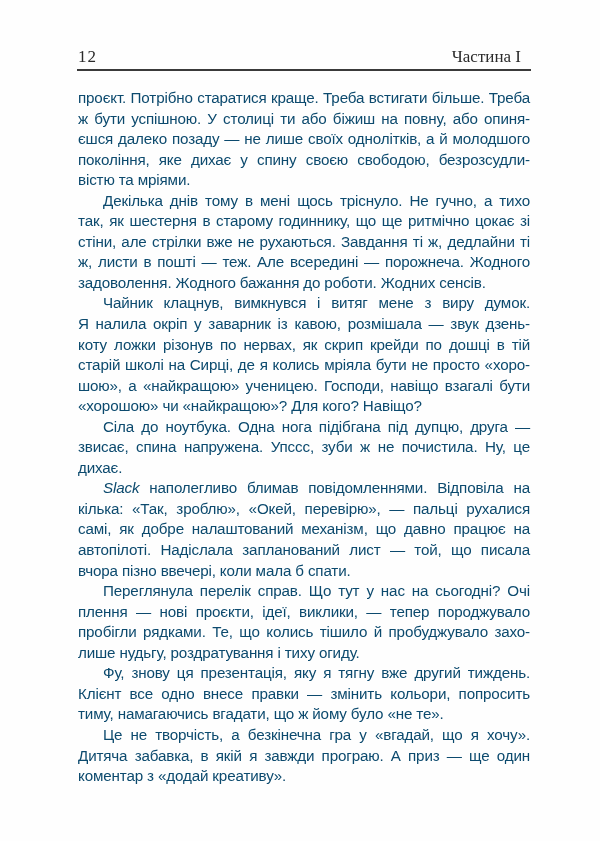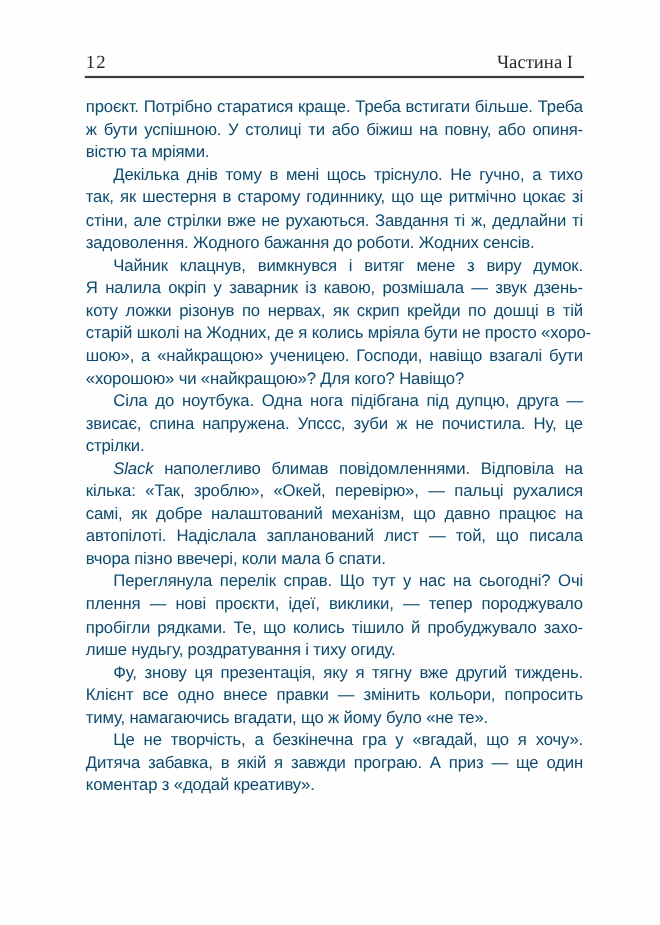--- a/index.html
+++ b/index.html
@@ -35,37 +35,40 @@
 <div class="page">
   <div class="running-head">
     <span class="pnum">12</span>
     <span class="part">Частина I</span>
   </div>
 
   <div class="body-text">
 
     <span class="line">проєкт. Потрібно старатися краще. Треба встигати більше. Треба</span>
     <span class="line">ж бути успішною. У столиці ти або біжиш на повну, або опиня-</span>
+    <span class="line">єшся далеко позаду — не лише своїх однолітків, а й молодшого</span>
+    <span class="line">покоління, яке дихає у спину своєю свободою, безрозсудли-</span>
     <span class="line last">вістю та мріями.</span>
 
     <span class="line indent">Декілька днів тому в мені щось тріснуло. Не гучно, а тихо</span>
     <span class="line">так, як шестерня в старому годиннику, що ще ритмічно цокає зі</span>
     <span class="line">стіни, але стрілки вже не рухаються. Завдання ті ж, дедлайни ті</span>
+    <span class="line">ж, листи в пошті — теж. Але всередині — порожнеча. Жодного</span>
     <span class="line last">задоволення. Жодного бажання до роботи. Жодних сенсів.</span>
 
     <span class="line indent">Чайник клацнув, вимкнувся і витяг мене з виру думок.</span>
     <span class="line">Я налила окріп у заварник із кавою, розмішала — звук дзень-</span>
     <span class="line">коту ложки різонув по нервах, як скрип крейди по дошці в тій</span>
-    <span class="line">старій школі на Жодних, де я колись мріяла бути не просто «хоро-</span>
+    <span class="line">старій школі на Сирці, де я колись мріяла бути не просто «хоро-</span>
     <span class="line">шою», а «найкращою» ученицею. Господи, навіщо взагалі бути</span>
     <span class="line last">«хорошою» чи «найкращою»? Для кого? Навіщо?</span>
 
     <span class="line indent">Сіла до ноутбука. Одна нога підібгана під дупцю, друга —</span>
     <span class="line">звисає, спина напружена. Упссс, зуби ж не почистила. Ну, це</span>
-    <span class="line last">стрілки.</span>
+    <span class="line last">дихає.</span>
 
     <span class="line indent"><span class="em">Slack</span><span> наполегливо блимав повідомленнями. Відповіла на</span></span>
     <span class="line">кілька: «Так, зроблю», «Окей, перевірю», — пальці рухалися</span>
     <span class="line">самі, як добре налаштований механізм, що давно працює на</span>
     <span class="line">автопілоті. Надіслала запланований лист — той, що писала</span>
     <span class="line last">вчора пізно ввечері, коли мала б спати.</span>
 
     <span class="line indent">Переглянула перелік справ. Що тут у нас на сьогодні? Очі</span>
     <span class="line">плення — нові проєкти, ідеї, виклики, — тепер породжувало</span>
     <span class="line">пробігли рядками. Те, що колись тішило й пробуджувало захо-</span>

